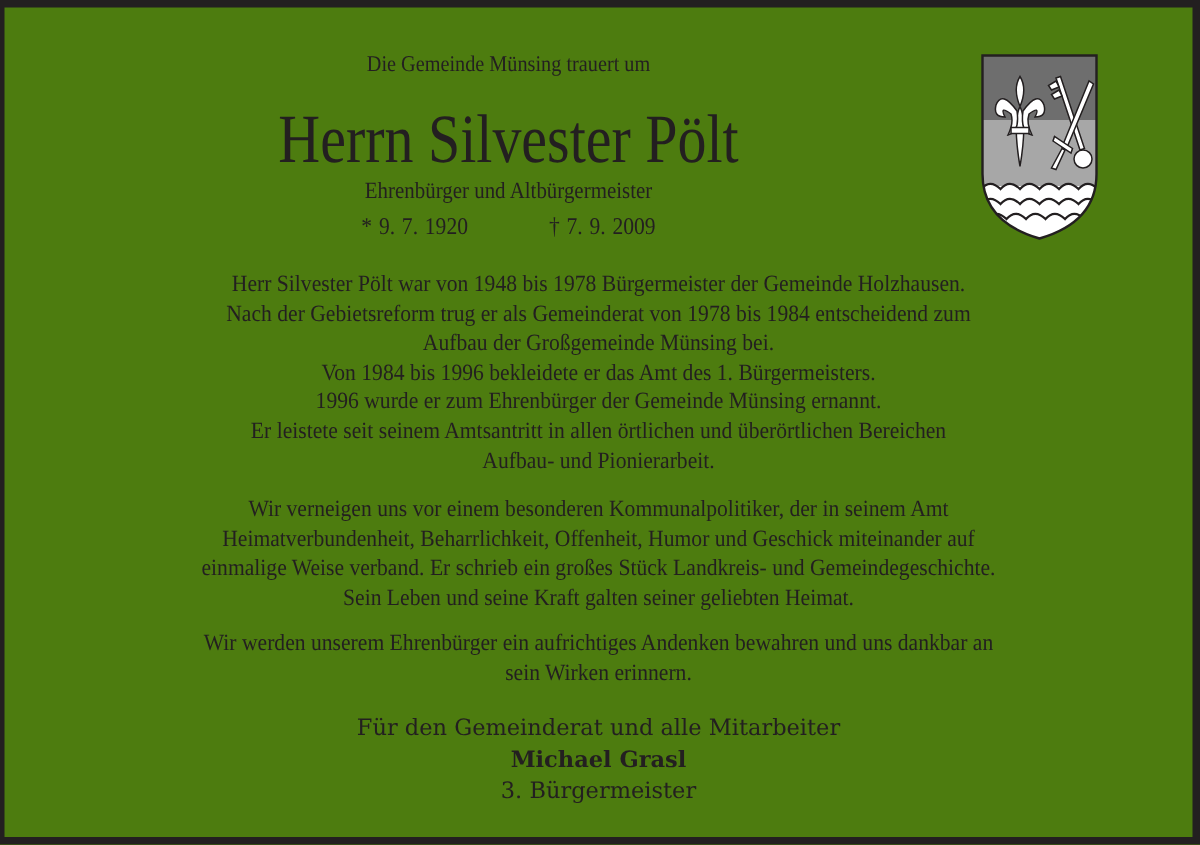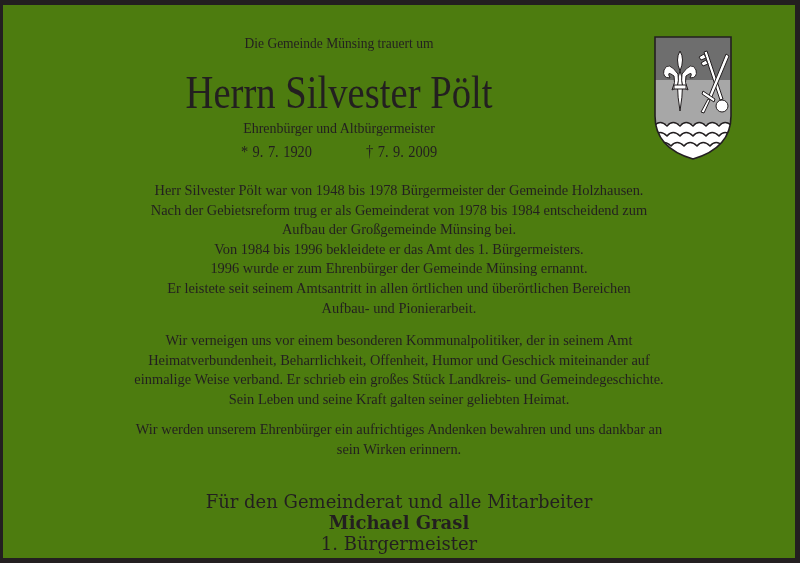--- a/index.html
+++ b/index.html
@@ -16,21 +16,21 @@
   .intro { top: 30px; left: -60px; font-size: 15px; transform: scaleX(0.9); }
   .name { top: 62px; left: -60px; font-size: 46px; transform: scaleX(0.84); line-height: 52px; }
   .title { top: 114px; left: -60px; font-size: 15.5px; transform: scaleX(0.9); }
   .dates { top: 138px; left: -60px; font-size: 16px; transform: scaleX(0.9); word-spacing: 1px; }
   .dates span { display: inline-block; }
   .dates .gap { width: 60px; }
   .para { font-size: 15.5px; line-height: 19.6px; transform: scaleX(0.93); }
   .p1 { top: 175px; }
   .p2 { top: 325px; }
   .p3 { top: 414px; }
-  .closing { top: 486px; font-family: "DejaVu Serif", serif; font-size: 18px; line-height: 21px; }
+  .closing { top: 470px; font-family: "DejaVu Serif", serif; font-size: 15px; line-height: 21px; }
   .closing .signer { font-weight: bold; }
   .crest { position: absolute; left: 651px; top: 31px; width: 78px; height: 124px; }
 </style>
 </head>
 <body>
 
 <div class="frame">
 
   <div class="center intro cond">Die Gemeinde Münsing trauert um</div>
   <div class="center name cond">Herrn Silvester Pölt</div>
@@ -95,16 +95,16 @@
   </div>
 
   <div class="center para p3 cond">
     <div>Wir werden unserem Ehrenbürger ein aufrichtiges Andenken bewahren und uns dankbar an</div>
     <div>sein Wirken erinnern.</div>
   </div>
 
   <div class="center closing">
     <div>Für den Gemeinderat und alle Mitarbeiter</div>
     <div class="signer">Michael Grasl</div>
-    <div>1. Bürgermeister</div>
+    <div>3. Bürgermeister</div>
   </div>
 
 </div>
 
 </body></html>

